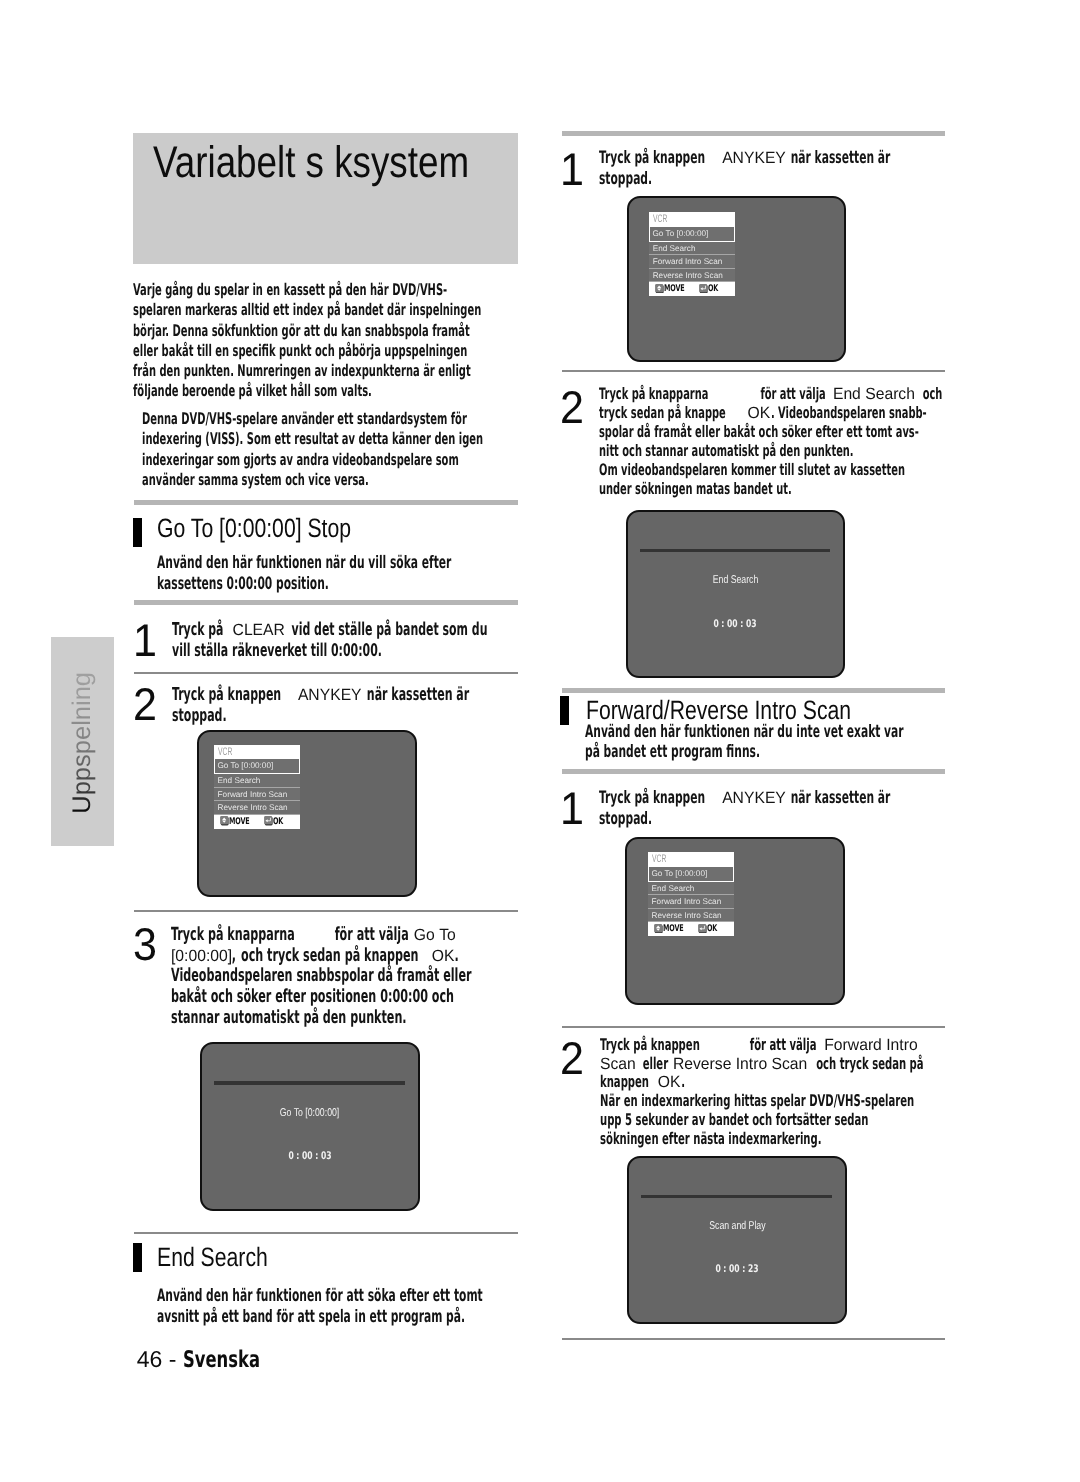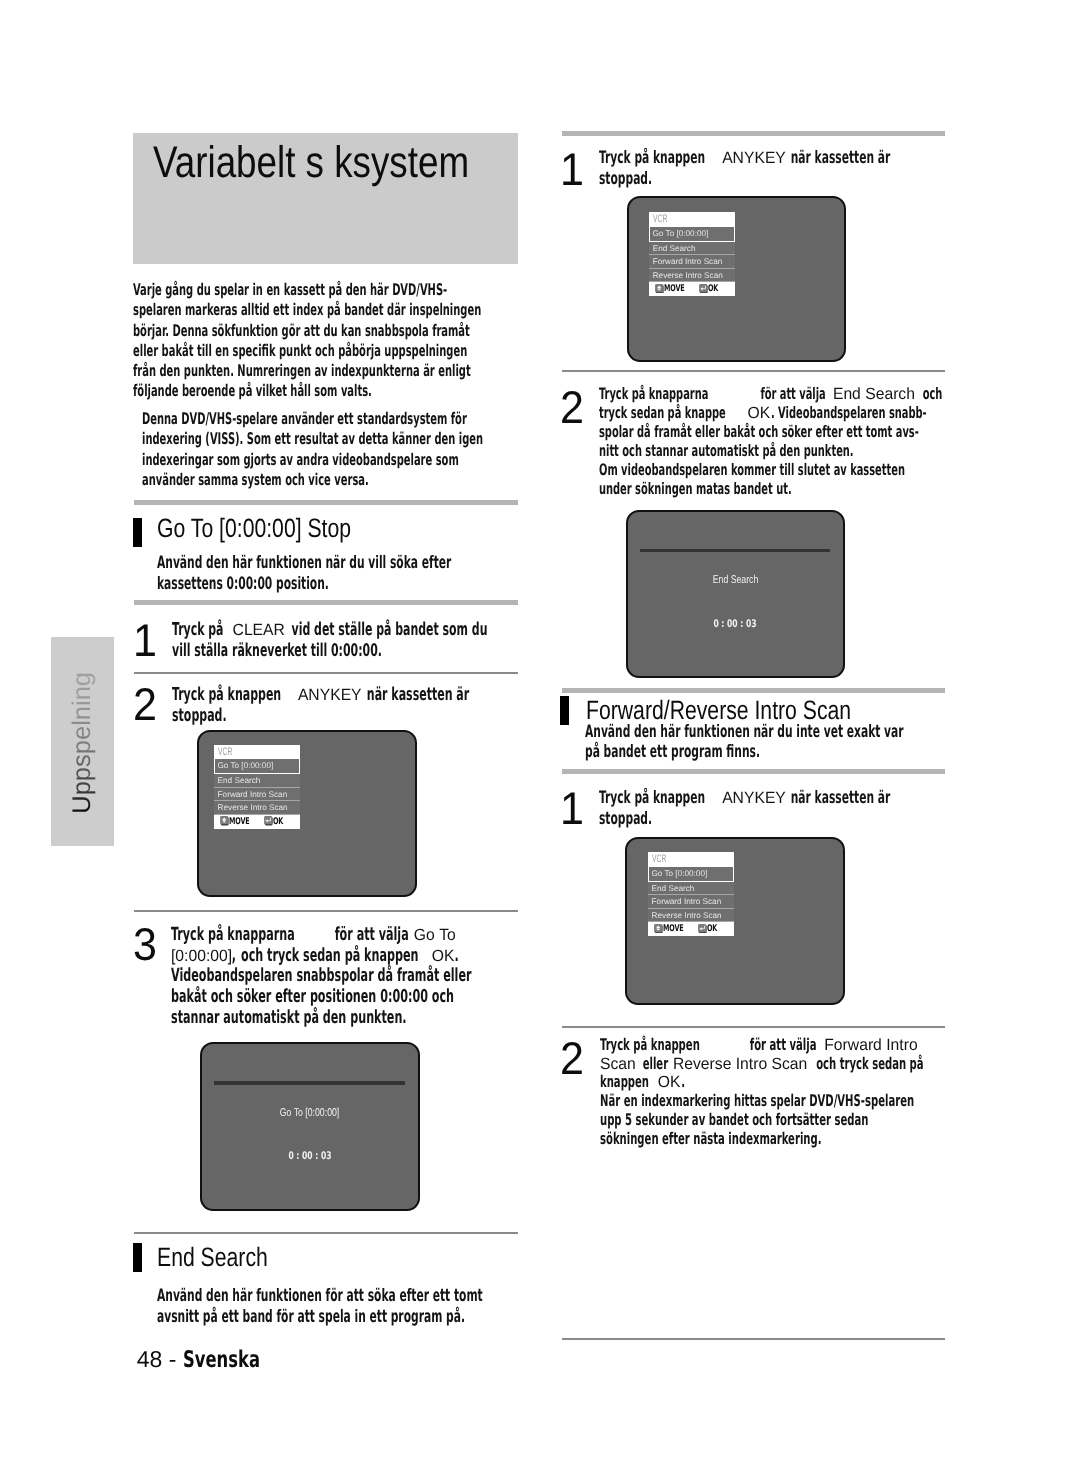--- a/index.html
+++ b/index.html
@@ -156,21 +156,21 @@
     <div class="scan-label" style="top:64.5px;"><i>Go To [0:00:00]</i></div>
     <div class="scan-time" style="top:108.8px;"><i>0&nbsp;:&nbsp;00&nbsp;:&nbsp;03</i></div>
   </div>
 
   <div class="rule-thin" style="left:134px;top:1232px;width:384px;"></div>
   <div class="sec-marker" style="left:133px;top:1243px;"></div>
   <div class="sec-title" style="left:157.4px;top:1247.5px;">End Search</div>
   <div class="body-bold step-txt abs" style="left:157px;top:1286px;">Använd den här funktionen för att söka efter ett tomt
 avsnitt på ett band för att spela in ett program på.</div>
 
-  <div id="footer"><span class="pg">48 - </span><span class="lang">Svenska</span></div>
+  <div id="footer"><span class="pg">46 - </span><span class="lang">Svenska</span></div>
 
   <div class="rule" style="left:562px;top:131px;width:383px;"></div>
   <div class="step-num" style="left:560px;top:152.5px;">1</div>
   <div class="body-bold step-txt abs" style="left:599.2px;top:148px;">Tryck på knappen<span class="gapw" style="width: 24.7093px;"></span><span class="kbd" style="display: inline-block; width: 92.466px; vertical-align: baseline; overflow: visible;"><i>ANYKEY</i></span><span class="gapw" style="width: 7.26744px;"></span>när kassetten är<br>stoppad.</div>
 
   <div class="tv" id="tv-right-menu" style="left:627.4px;top:195.5px;width:215px;height:162.9px;">
     <div class="osd" style="left:19.5px;top:14.9px;">
         <div class="osd-head"><i>VCR</i></div>
         <div class="osd-sel">
           <div class="osd-row">Go To [0:00:00]</div>
@@ -232,15 +232,20 @@
             <path d="M29 8 V22 H13.5" stroke="#fff" stroke-width="3.6" fill="none"></path>
             <path d="M16 15 L6 22 L16 29 Z" fill="#fff"></path>
           </svg><span>OK</span></div>
       </div>
   </div>
 
   <div class="rule-thin" style="left:562px;top:1026px;width:383px;"></div>
   <div class="step-num" style="left:560px;top:1041.5px;">2</div>
   <div class="body-bold step-txt abs" style="left:600.1px;top:1036px;line-height:18.7px;font-size:16.25px;">Tryck på knappen<span class="gapw" style="width: 72.6744px;"></span>för att välja<span class="gapw" style="width: 11.6279px;"></span><span class="kbd" style="display: inline-block; width: 135.897px; vertical-align: baseline; overflow: visible;"><i>Forward&nbsp;Intro</i></span><br><span class="kbd" style="display: inline-block; width: 51.837px; vertical-align: baseline; overflow: visible;"><i>Scan</i></span><span class="gapw" style="width: 10.1744px;"></span>eller<span class="gapw" style="width: 7.26744px;"></span><span class="kbd" style="display: inline-block; width: 194.739px; vertical-align: baseline; overflow: visible;"><i>Reverse&nbsp;Intro&nbsp;Scan</i></span><span class="gapw" style="width: 13.0814px;"></span>och tryck sedan på<br>knappen<span class="gapw" style="width: 13.0814px;"></span><span class="kbd" style="display: inline-block; width: 33.624px; vertical-align: baseline; overflow: visible;"><i>OK</i></span>.<br>När en indexmarkering hittas spelar DVD/VHS-spelaren<br>upp 5 sekunder av bandet och fortsätter sedan<br>sökningen efter nästa indexmarkering.</div>
 
+  <div class="tv" id="tv-right-introscan" style="left:627.4px;top:1155.6px;width:215.2px;height:164.6px;">
+    <div class="scan-bar" style="left:12px;top:37px;right:13px;"></div>
+    <div class="scan-label" style="top:64.5px;"><i>Scan and Play</i></div>
+    <div class="scan-time" style="top:108.8px;"><i>0&nbsp;:&nbsp;00&nbsp;:&nbsp;23</i></div>
+  </div>
 
   <div class="rule-thin" style="left:562px;top:1338px;width:383px;"></div>
 </div>
 
 </body></html>

